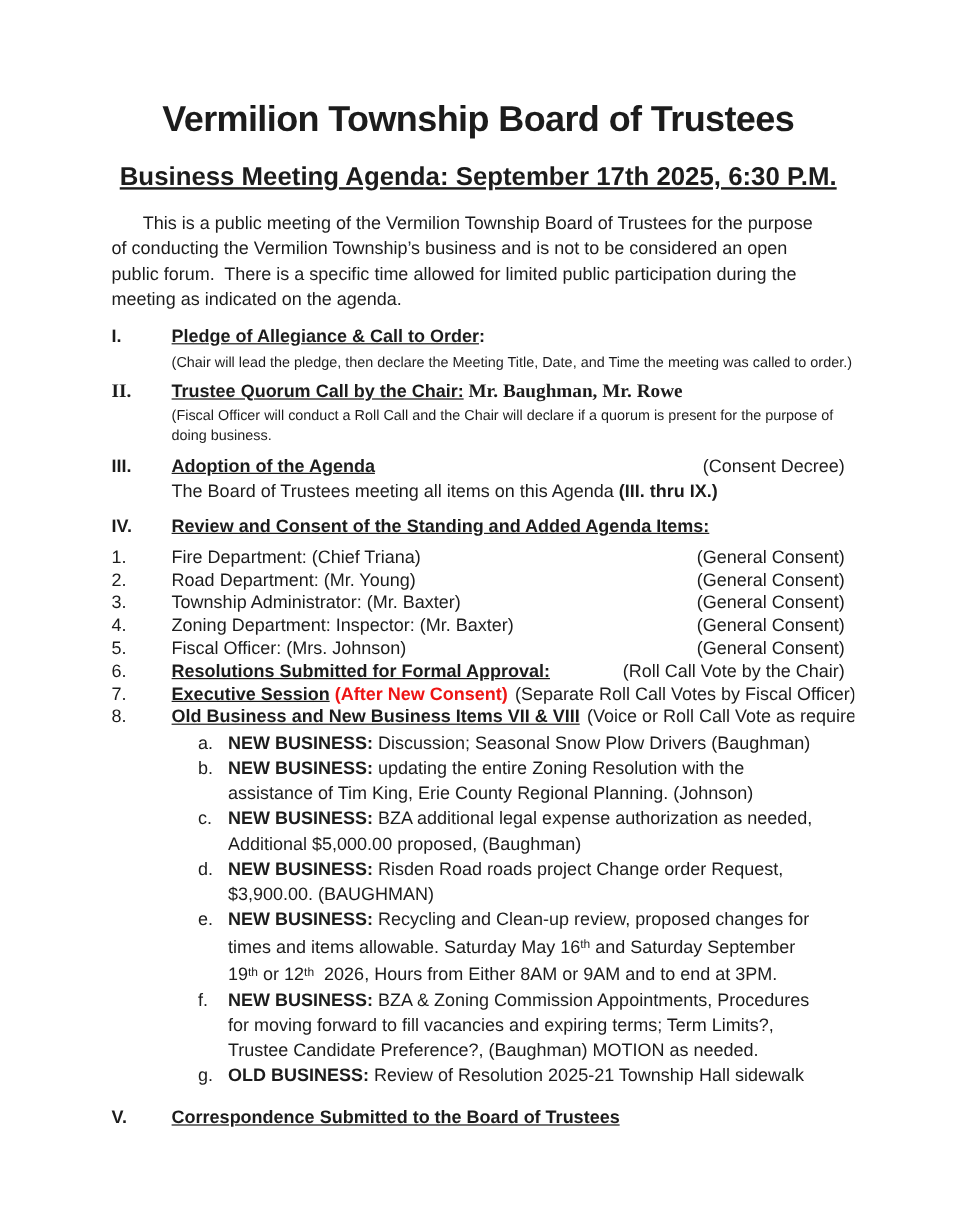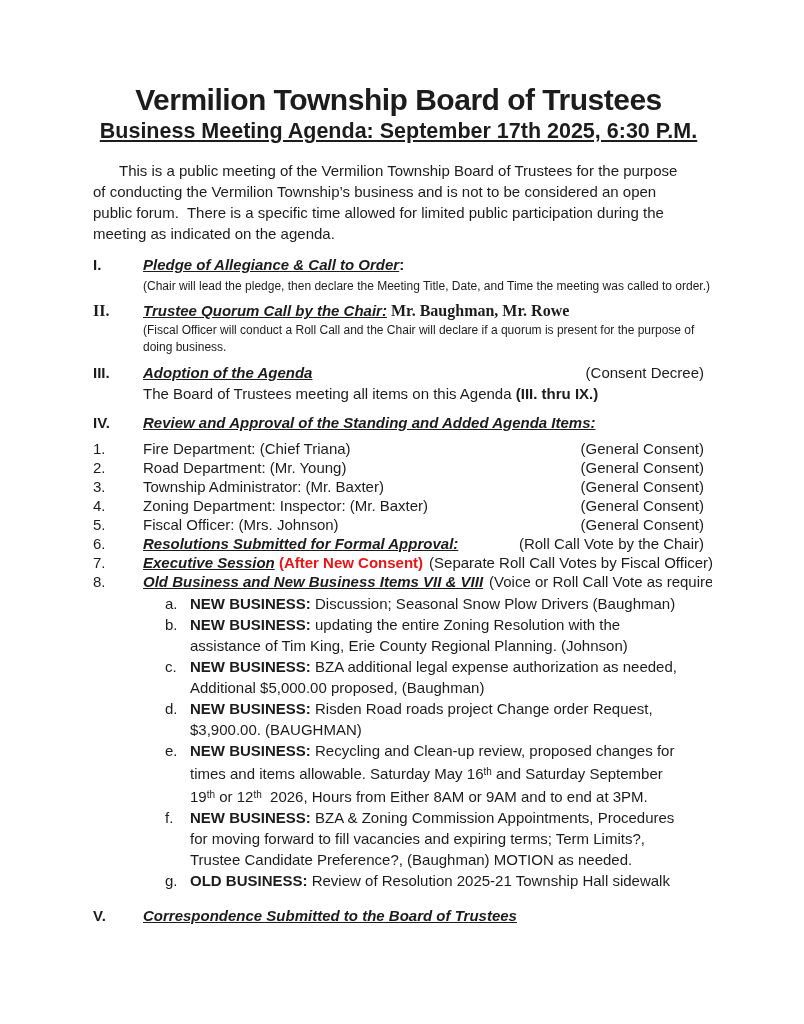--- a/index.html
+++ b/index.html
@@ -5,21 +5,21 @@
   * { margin:0; padding:0; box-sizing:border-box; }
   html,body { background:#ffffff; }
   .page {
     position:relative; width:712px; height:1024px; background:#ffffff;
     font-family:"Liberation Sans", sans-serif; color:var(--text, #1c1c1c);
     overflow:hidden;
   }
   .content { position:absolute; left:93px; top:83px; width:611px; }
 
   .doc-title { text-align:center; font-size:30px; font-weight:bold; line-height:33px; letter-spacing:-0.5px; white-space:pre; }
-  .doc-subtitle { text-align:center; font-size:21.5px; font-weight:bold; line-height:26px; margin-top:2px; text-decoration:underline; white-space:pre; }
+  .doc-subtitle { text-align:center; font-size:21.5px; font-weight:bold; line-height:26px; margin-top:18px; text-decoration:underline; white-space:pre; }
 
   .intro { margin-top:16px; font-size:15px; line-height:21px; }
   .intro .line { white-space:pre; }
   .intro .line.first { padding-left:26px; }
 
   .section-row { display:flex; align-items:flex-start; }
   .sec-i   { margin-top:12px; }
   .sec-ii  { margin-top:7px; }
   .sec-iii { margin-top:8px; }
   .sec-iv  { margin-top:11px;align-items:flex-end; }
@@ -41,21 +41,21 @@
 
   .sub-list { margin-top:2px; }
   .sub-row { display:flex; margin-left:72px; font-size:15px; line-height:21px; }
   .sub-letter { width:25px; flex:none; white-space:pre; }
   .sub-lines { flex:1; min-width:0; }
   .sub-lines .rich-line { white-space:pre; }
 
   
   span.b { font-weight:bold; }
   span.i { }
-  span.u { text-decoration:underline;font-style:italic; }
+  span.u { text-decoration:underline; }
   span.red { color:var(--red, #ee1111); }
   span.serif { font-family:"Liberation Serif", serif; font-size:16px; }
   span.sup { font-size:10px; vertical-align:4px; letter-spacing:0; }
 </style>
 </head>
 <body>
 
 <div class="page">
   <div class="content">
 
@@ -102,21 +102,21 @@
           <span class="heading-right">(Consent Decree)</span>
         </div>
         <div class="sec-body-line"><span>The Board of Trustees meeting all items on this Agenda </span><span class="b i">(III. thru IX.)</span></div>
       </div>
     </div>
 
     <div class="section-row sec-iv">
       <span class="col-num"><span class="b">IV.</span></span>
       <div class="sec-body">
         <div class="heading-line">
-          <span class="heading-left"><span class="b u">Review and Approval of the Standing and Added Agenda Items:</span></span>
+          <span class="heading-left"><span class="b u">Review and Consent of the Standing and Added Agenda Items:</span></span>
         </div>
       </div>
     </div>
 
     <div class="agenda-list">
       <div class="agenda-row">
         <span class="col-num">1.</span>
         <span class="agenda-left"><span>Fire Department: (Chief Triana)</span></span>
         <span class="agenda-right">(General Consent)</span>
       </div>

